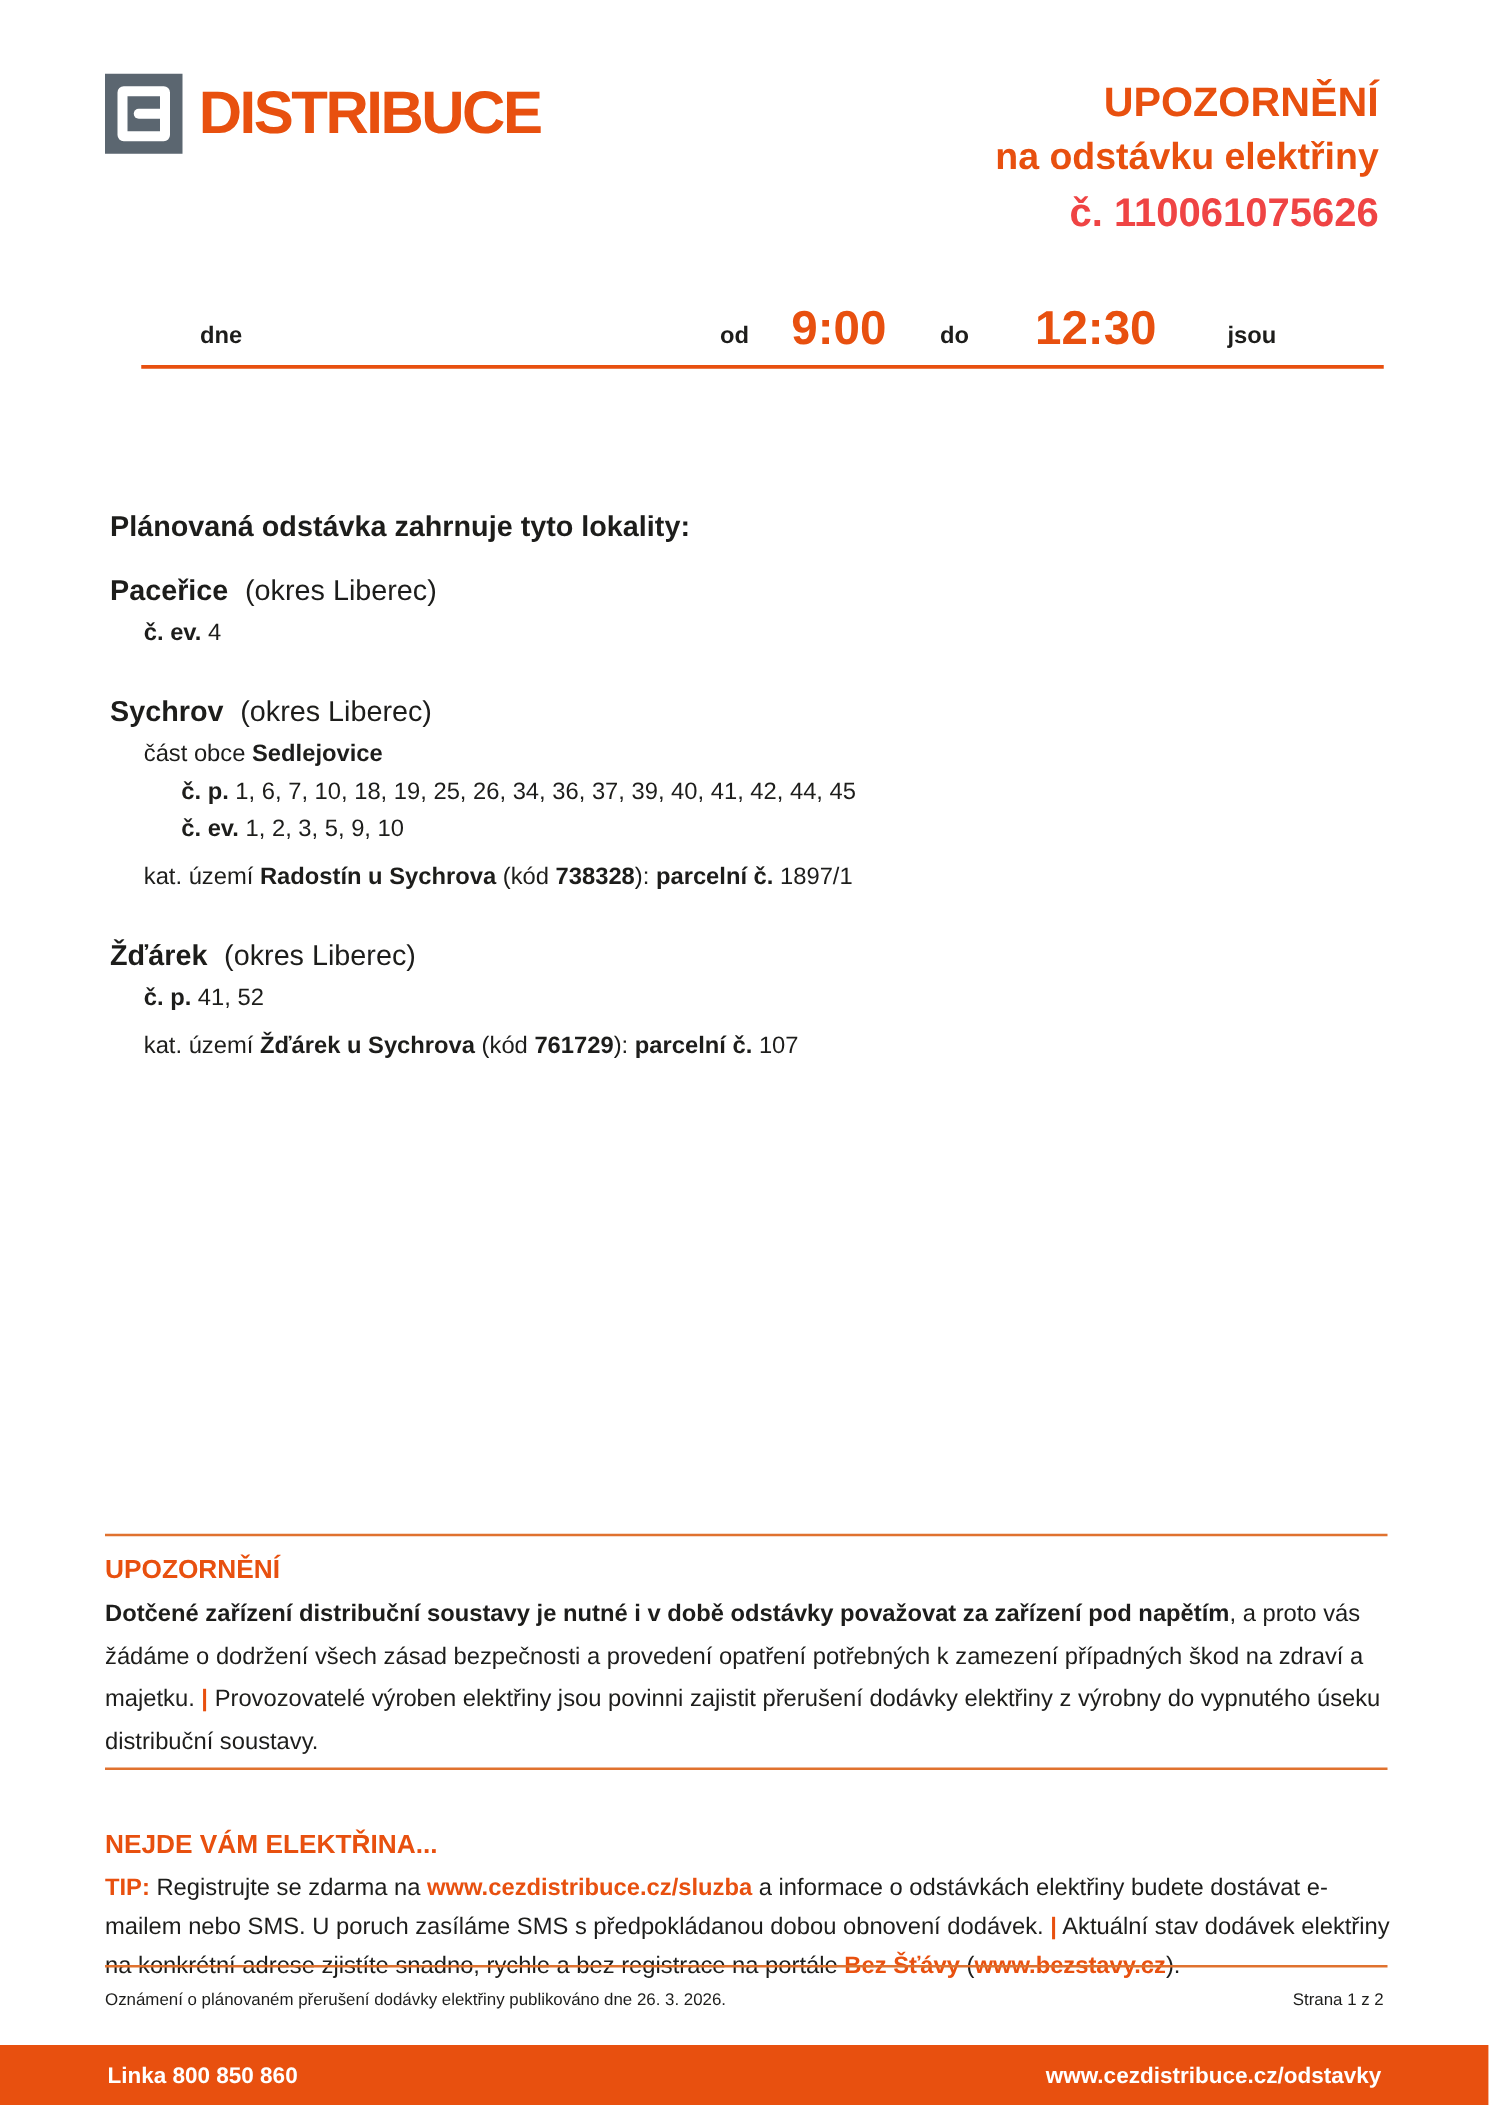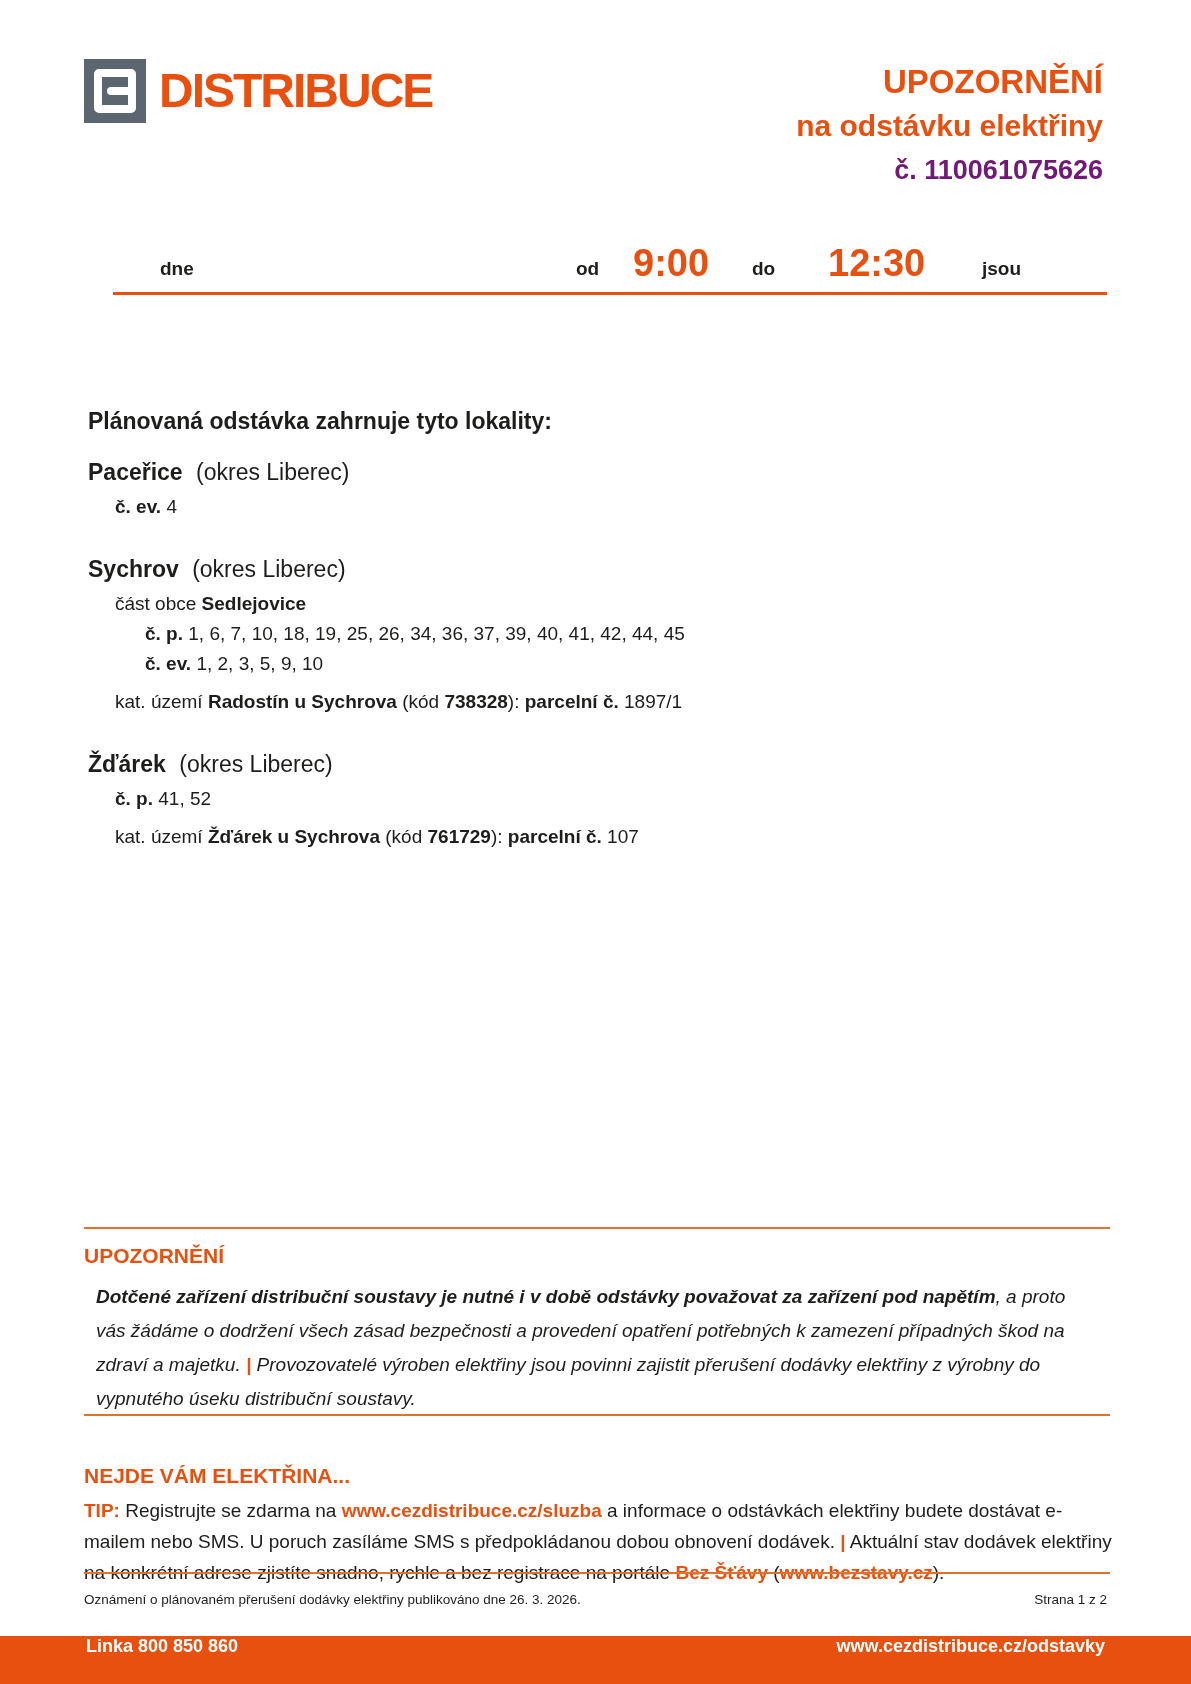--- a/index.html
+++ b/index.html
@@ -61,21 +61,21 @@
     position: absolute;
     top: 60px;
     right: 88px;
     text-align: right;
     font-weight: bold;
     line-height: 44px;
     white-space: nowrap;
   }
   .ht1 { font-size: 33px; color: #e8500f; }
   .ht2 { font-size: 30px; color: #e8500f; }
-  .ht3 { font-size: 27px; color: #701a75; text-align: right; }
+  .ht3 { font-size: 32px; color: #ef4444; text-align: right; }
 
   
   .s-lbl {
     position: absolute;
     top: 258px;
     font-size: 19px;
     font-weight: bold;
     color: #1d1d1b;
     white-space: nowrap;
   }
@@ -140,21 +140,21 @@
 
   .notice { position: absolute; left: 84px; width: 1028px; }
   .warning { top: 1244px; }
   .help    { top: 1432px; margin-top: 32px; }
   .sec-heading {
     font-size: 21px;
     font-weight: bold;
     color: #e8500f;
     margin: 0 0 7px 0;
   }
-  .warning p { margin: 12px; font-size: 19px; line-height: 34px; font-style: italic; }
+  .warning p { margin: 0; font-size: 19px; line-height: 34px; }
   .help p    { margin: 0; font-size: 19px; line-height: 31px; }
   .pipe { color: #e8500f; }
   .tip { color: #e8500f; font-weight: bold; }
   .link { color: #e8500f; font-weight: bold; text-decoration: none; cursor: pointer; }
 
   
   .footnote {
     position: absolute;
     top: 1592px;
     left: 84px;
@@ -168,21 +168,21 @@
     position: absolute;
     left: 0;
     top: 1636px;
     width: 1191px;
     height: 48px;
     background: #e8500f;
     color: #ffffff;
     font-weight: bold;
     font-size: 18px;
     display: flex;
-    align-items: flex-start;
+    align-items: center;
     justify-content: space-between;
     padding: 0 86px;
   }
   .footer-bar a { color: #ffffff; text-decoration: none; }
 </style>
 </head>
 <body>
 
 <div class="page">
 

